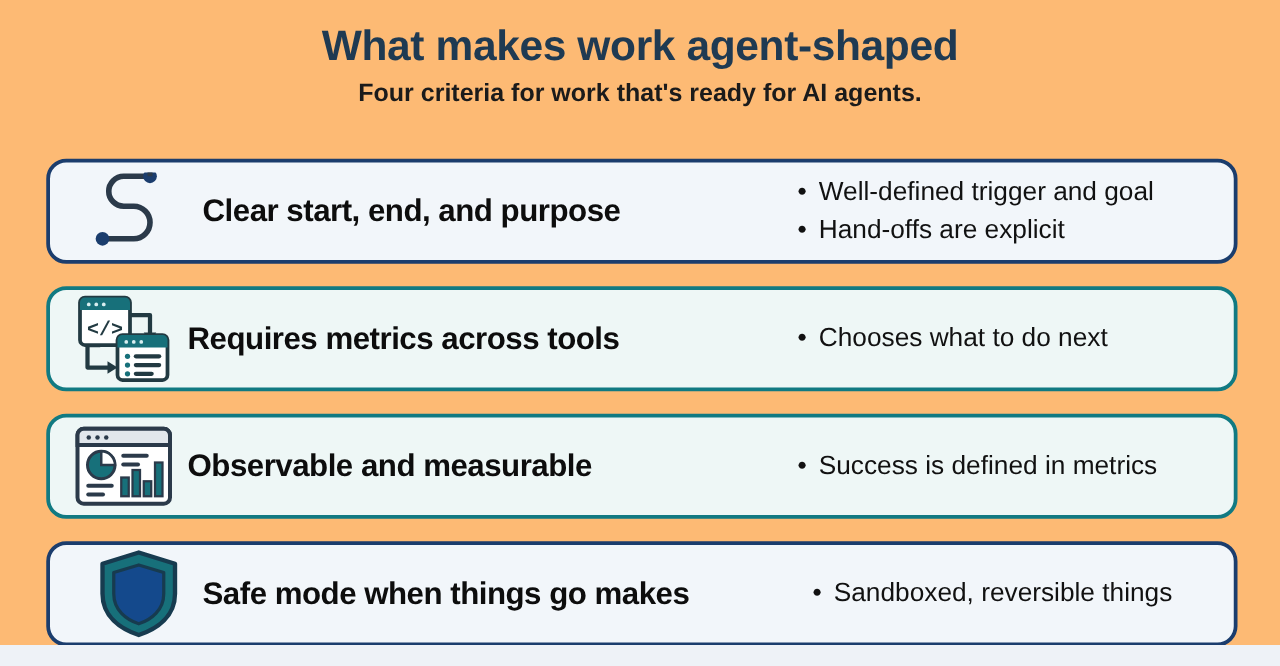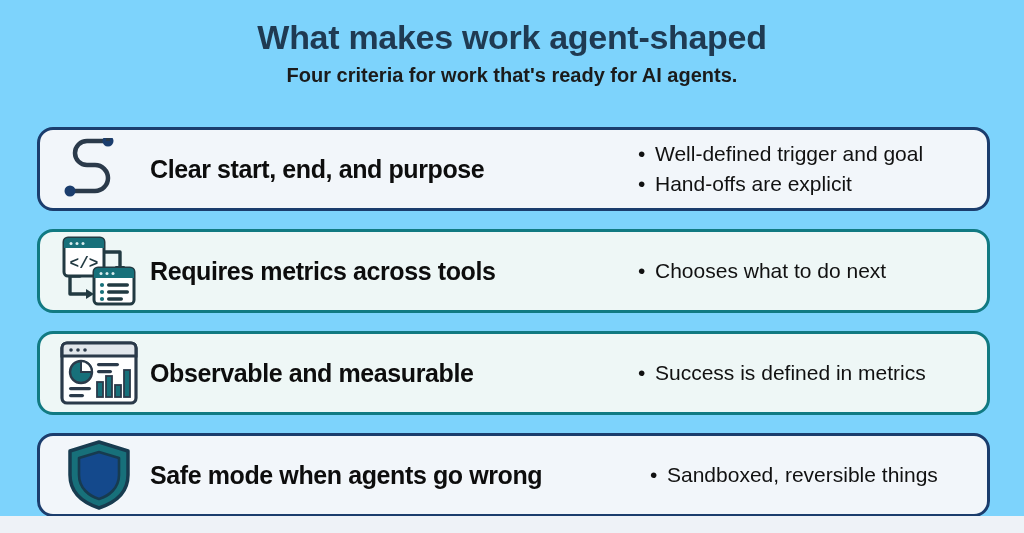--- a/index.html
+++ b/index.html
@@ -10,21 +10,21 @@
     width: 1024px;
     height: 533px;
     background: #ffffff;
     font-family: "Liberation Sans", sans-serif;
     overflow: hidden;
   }
   #infographic {
     position: relative;
     width: 1024px;
     height: 533px;
-    background: #7dd3fc;
+    background: #fdba74;
     box-sizing: border-box;
   }
   
   .bottom-strip {
     position: absolute;
     left: 0;
     bottom: 0;
     width: 1024px;
     height: 17px;
     background: #eef2f7;
@@ -71,20 +71,21 @@
     align-items: center;
     overflow: hidden;
   }
   .card.accent-teal {
     border-color: #117a82;
     background: #eef7f6;
   }
   .card.accent-navy {
     border-color: #1b3d6d;
     background: #f2f6fa;
+    padding-left: 12px;
   }
   .card-icon {
     width: 110px;
     min-width: 110px;
     height: 84px;
     display: flex;
     align-items: center;
     justify-content: center;
     padding-left: 8px;
     box-sizing: border-box;
@@ -221,21 +222,21 @@
       </ul>
     </div>
 
     <div class="card accent-navy shift-bullets">
       <div class="card-icon">
         <svg width="66" height="72" viewBox="0 0 66 72">
           <path d="M33 3 L62 12 V36 C62 54 48 64 33 69 C18 64 4 54 4 36 V12 Z" fill="#17707a" stroke="#173b4f" stroke-width="3.5" stroke-linejoin="round"></path>
           <path d="M33 13 L53 19 V36 C53 49 43 57 33 60 C23 57 13 49 13 36 V19 Z" fill="#14498c" stroke="#173b4f" stroke-width="2.6" stroke-linejoin="round"></path>
         </svg>
       </div>
-      <div class="card-title">Safe mode when agents go wrong</div>
+      <div class="card-title">Safe mode when things go makes</div>
       <ul class="card-bullets">
         <li>Sandboxed, reversible things</li>
       </ul>
     </div>
 
   </div>
 
   <div class="bottom-strip"></div>
 </div>
 

